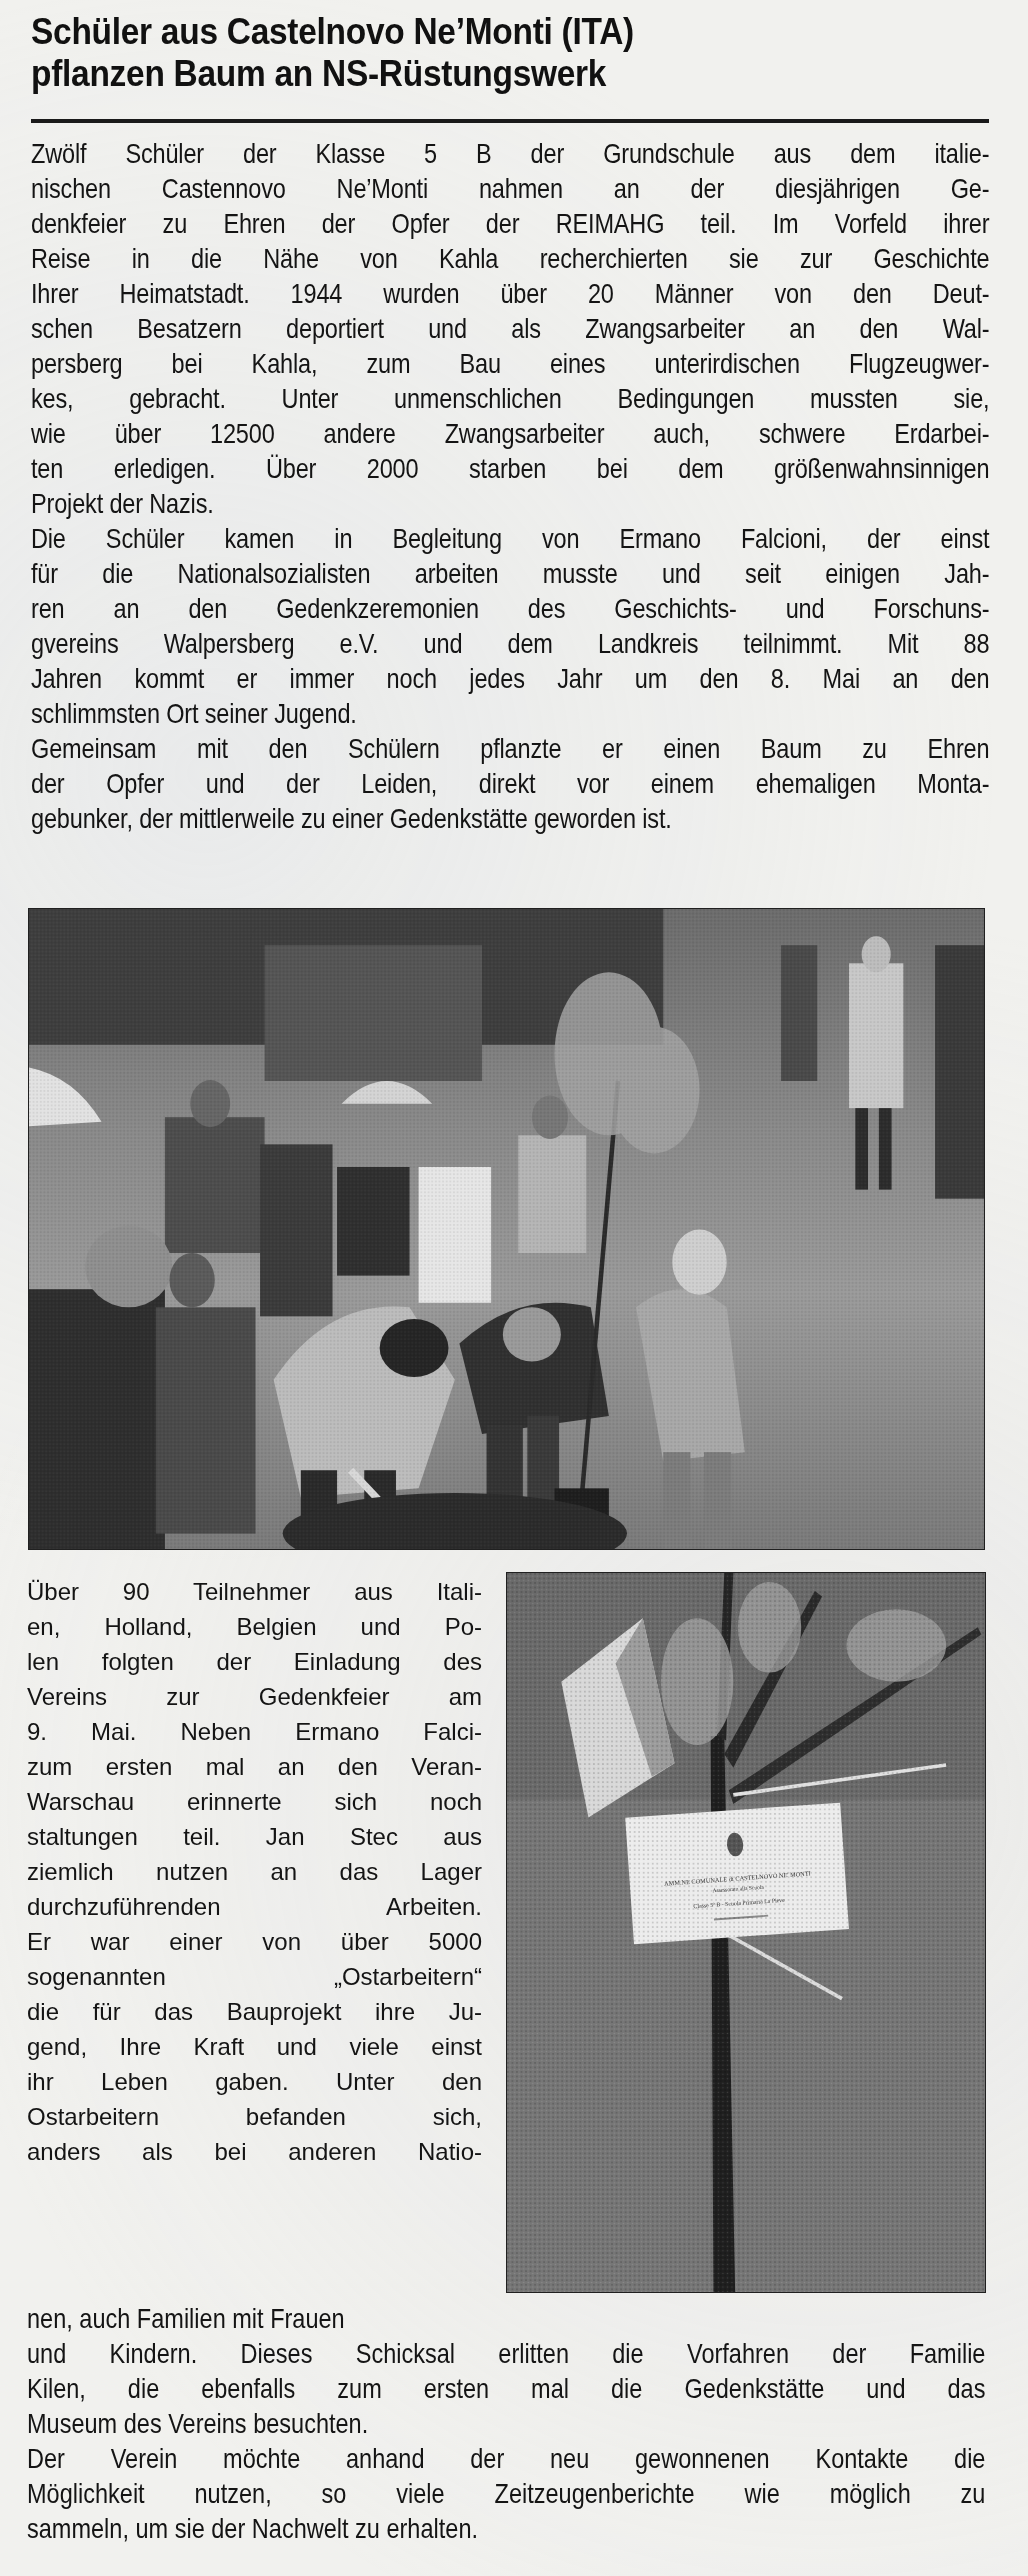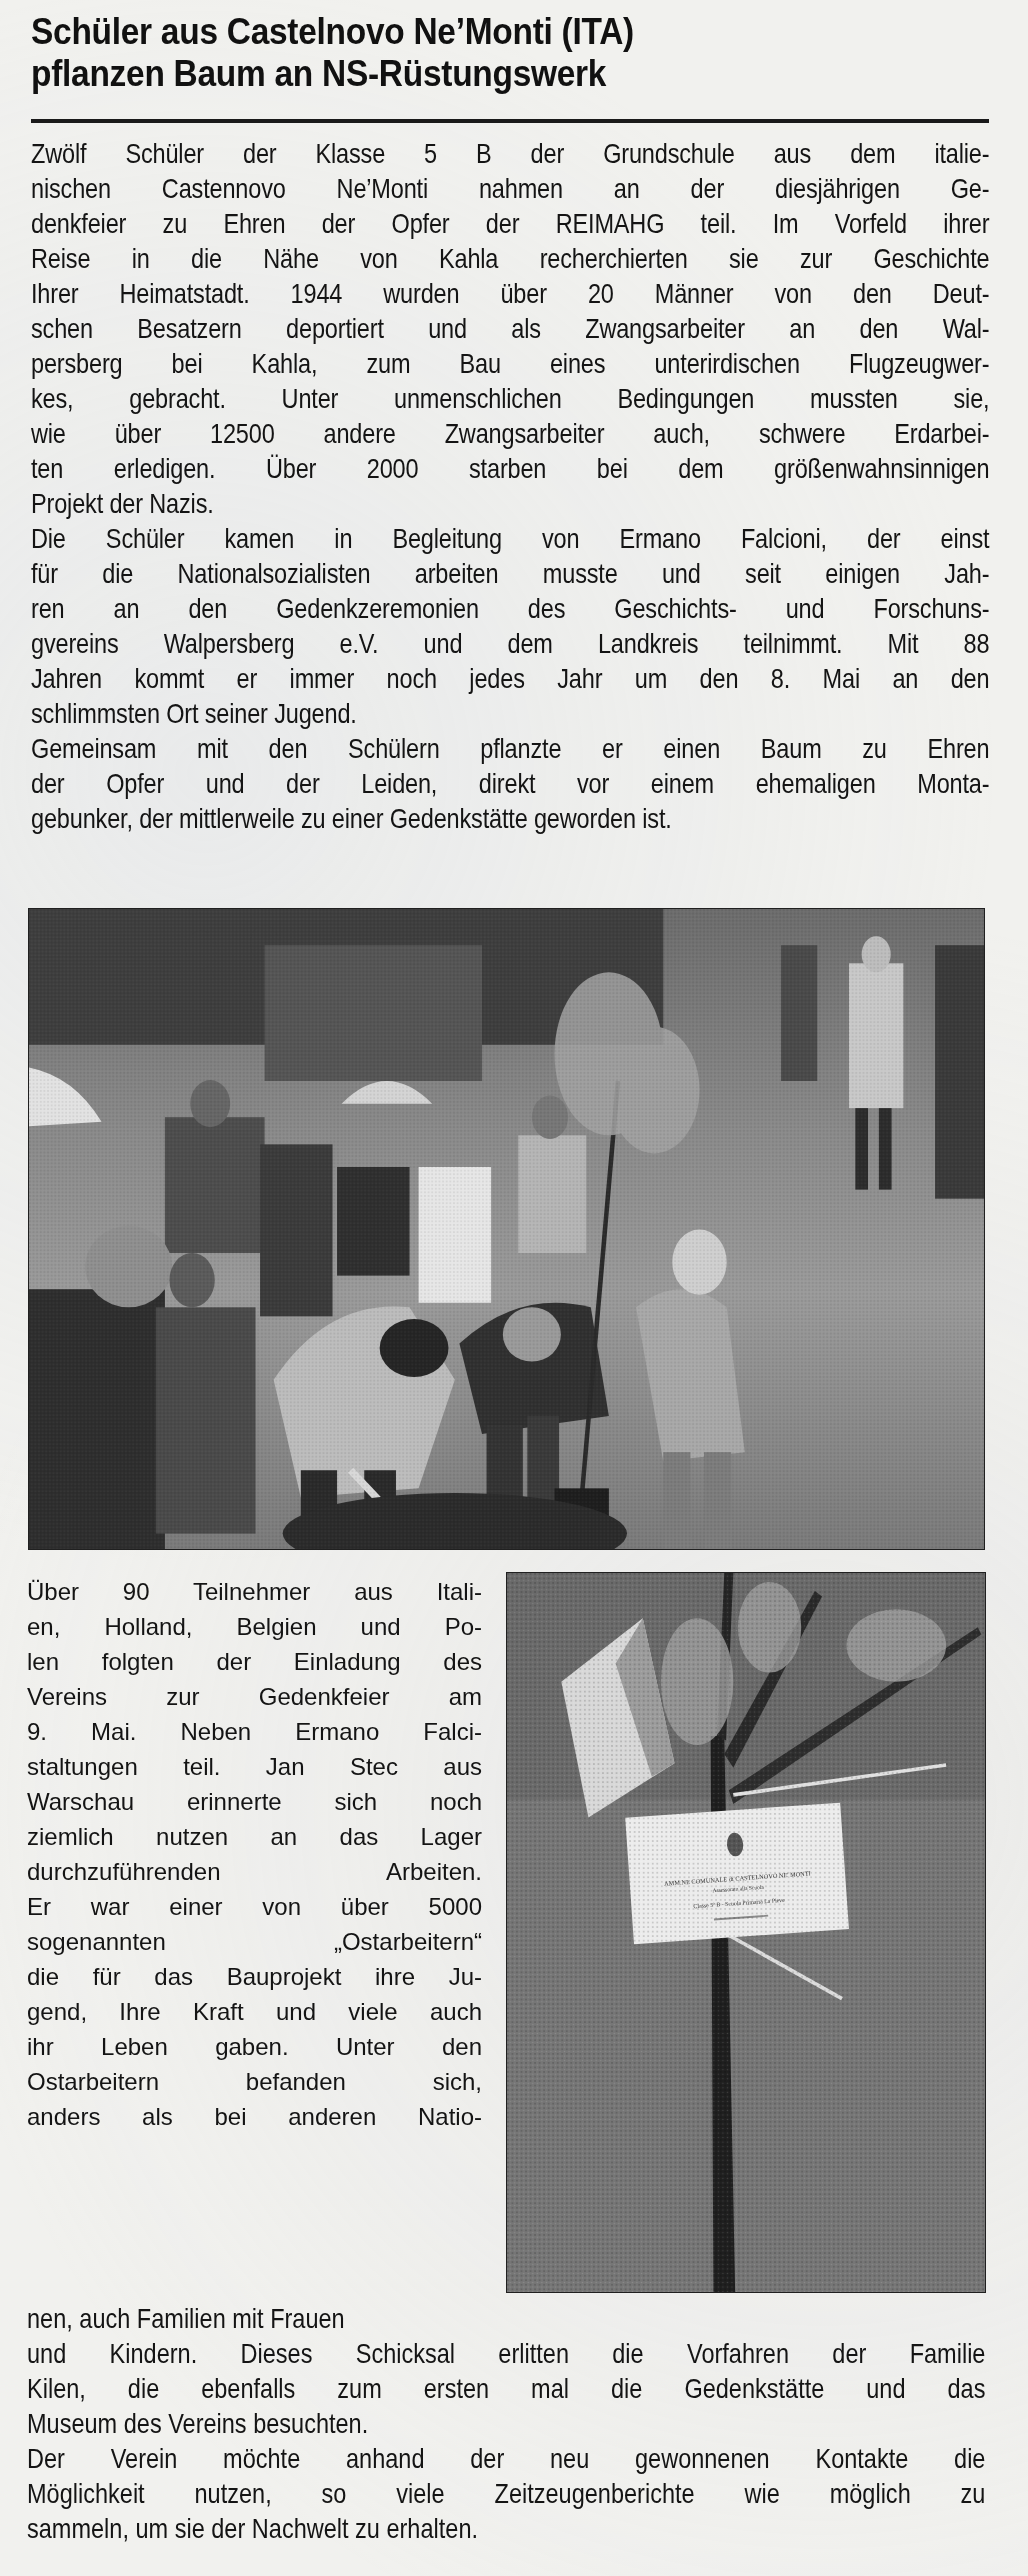--- a/index.html
+++ b/index.html
@@ -168,28 +168,29 @@
     <rect width="1054" height="707" fill="url(#grain)"></rect>
   </svg>
 </div>
 
 <div class="narrow" id="narrow">
     <span class="nline">Über 90 Teilnehmer aus Itali-</span>
     <span class="nline">en, Holland, Belgien und Po-</span>
     <span class="nline">len folgten der Einladung des</span>
     <span class="nline">Vereins zur Gedenkfeier am</span>
     <span class="nline">9. Mai. Neben Ermano Falci-</span>
+    <span class="nline">zum ersten mal an den Veran-</span>
+    <span class="nline">Warschau erinnerte sich noch</span>
     <span class="nline">staltungen teil. Jan Stec aus</span>
-    <span class="nline">Warschau erinnerte sich noch</span>
     <span class="nline">ziemlich nutzen an das Lager</span>
     <span class="nline">durchzuführenden Arbeiten.</span>
     <span class="nline">Er war einer von über 5000</span>
     <span class="nline">sogenannten „Ostarbeitern“</span>
     <span class="nline">die für das Bauprojekt ihre Ju-</span>
-    <span class="nline">gend, Ihre Kraft und viele auch</span>
+    <span class="nline">gend, Ihre Kraft und viele einst</span>
     <span class="nline">ihr Leben gaben. Unter den</span>
     <span class="nline">Ostarbeitern befanden sich,</span>
     <span class="nline">anders als bei anderen Natio-</span>
   </div>
 
 <div class="photo" style="left:506px; top:1572px; width:478px; height:719px;">
   <svg viewBox="0 0 528 794" preserveAspectRatio="none">
     <defs>
       <pattern id="grain2" width="5" height="5" patternUnits="userSpaceOnUse">
         <circle cx="1" cy="1" r="0.9" fill="rgba(0,0,0,0.22)"></circle>

